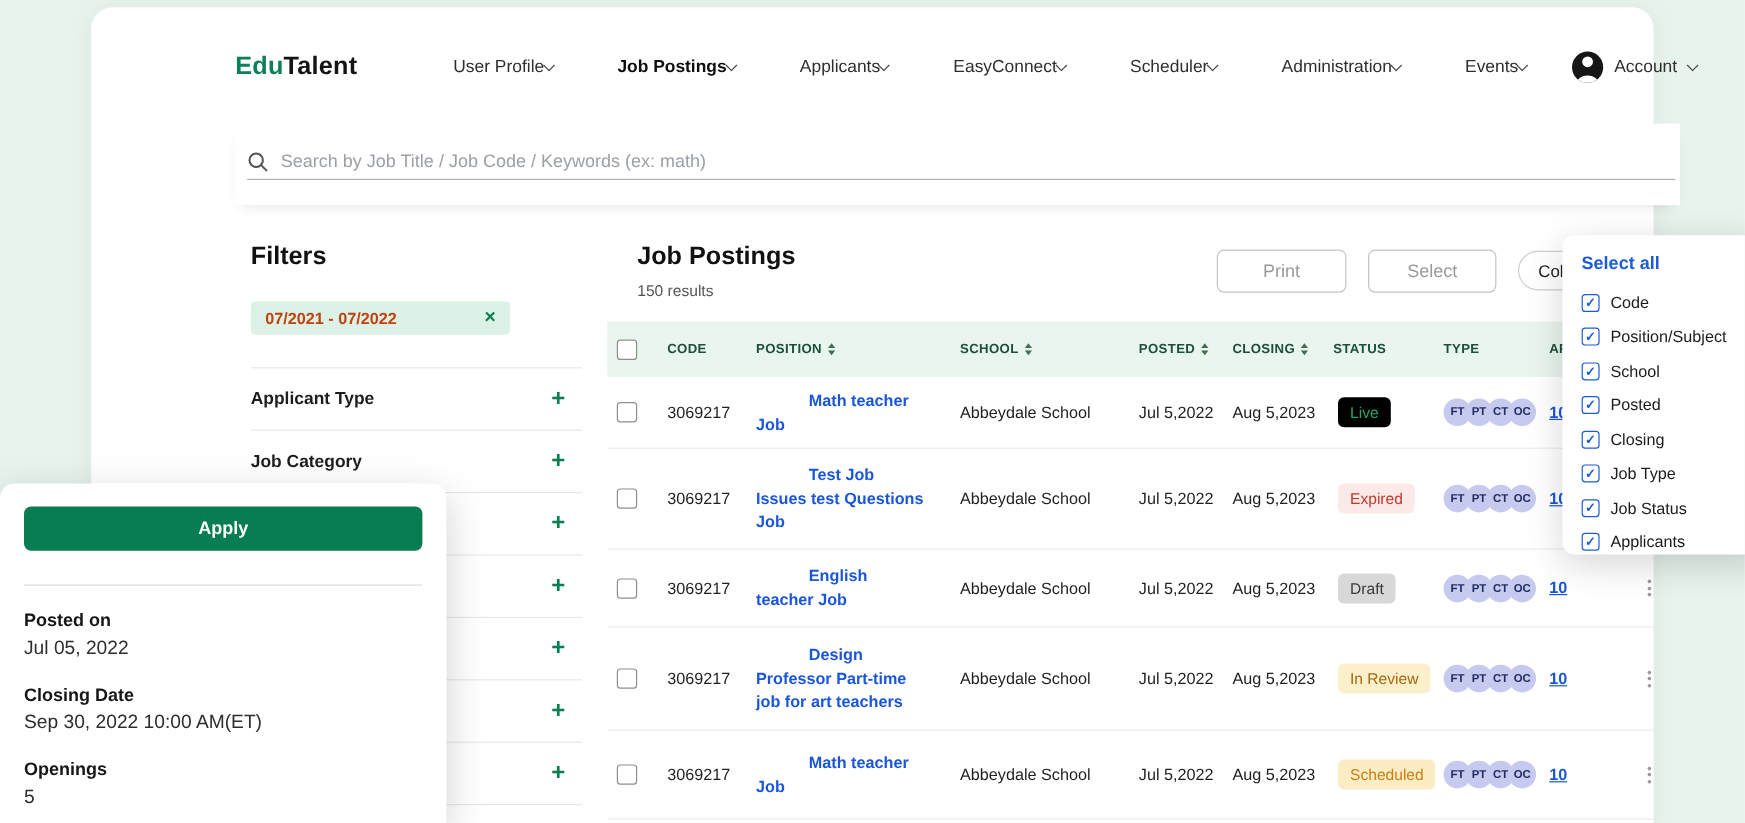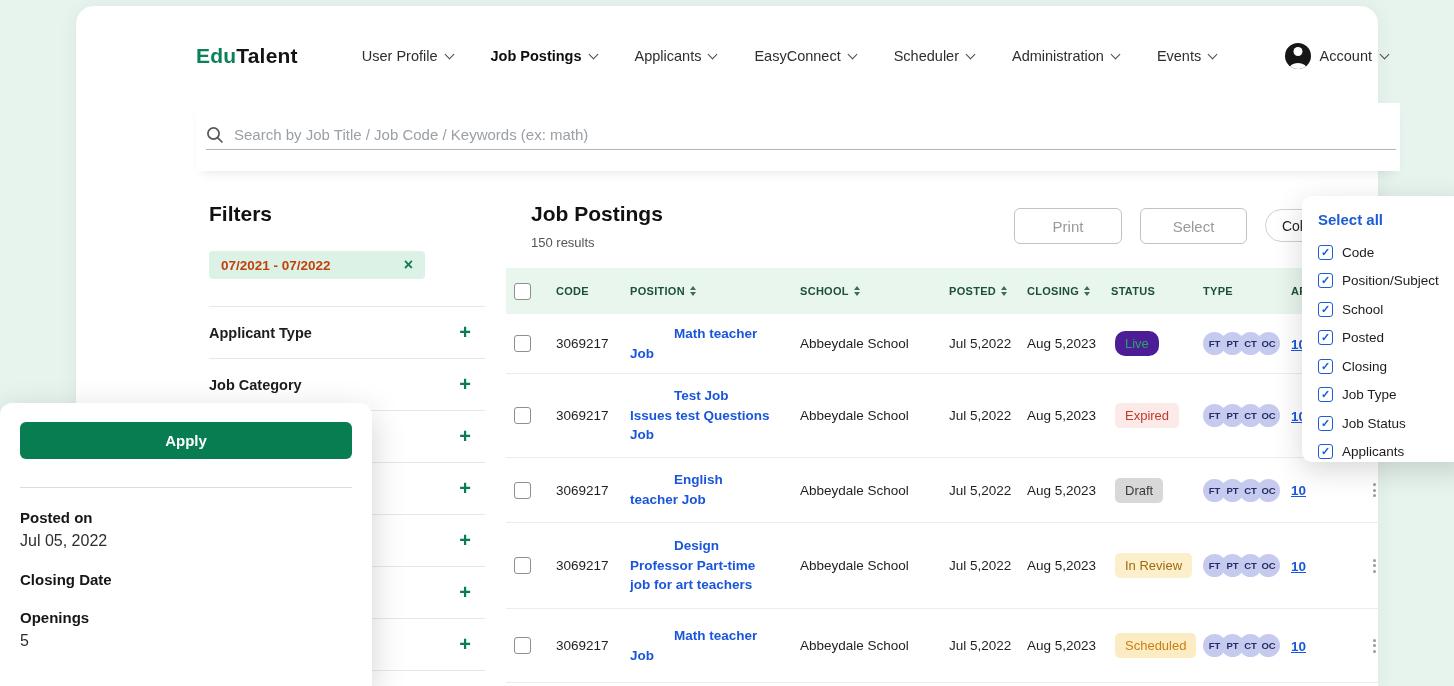--- a/index.html
+++ b/index.html
@@ -18,21 +18,21 @@
     box-shadow:0 0 22px rgba(0,0,0,.05);
   }
   
   .nav-row {
     position:absolute; left:120px; top:28px; width:1192px; height:44px;
     display:flex; align-items:center; gap:38px;
   }
   .brand { font-size:21px; font-weight:700; letter-spacing:.2px; margin-right:26px; white-space:nowrap; }
   .brand .b1 { color:#0c8057; }
   .brand .b2 { color:#141414; }
-  .nav-item { display:flex; align-items:center; gap:8px; cursor:pointer; white-space:nowrap; }
+  .nav-item { display:flex; align-items:center; cursor:pointer; white-space:nowrap;margin-left:16px; }
   .nav-label { font-size:14.5px; color:#2e2e2e; }
   .nav-item.active .nav-label { font-weight:700; color:#0e0e0e; }
   .chev {
     width:7px; height:7px; border-right:1.7px solid #4a4a4a; border-bottom:1.7px solid #4a4a4a;
     transform:rotate(45deg); margin-top:-4px; flex:0 0 auto;
   }
   .account { margin-left:auto; display:flex; align-items:center; gap:9px; cursor:pointer; }
   .avatar { width:26px; height:26px; border-radius:50%; background:#161616; position:relative; overflow:hidden; flex:0 0 auto; }
   .avatar::before { content:""; position:absolute; left:50%; top:4px; transform:translateX(-50%);
     width:9px; height:9px; border-radius:50%; background:#fff; }
@@ -115,21 +115,21 @@
   .t-row { border-bottom:1px solid #ececec; }
   .t-body .t-row:nth-child(1) { min-height:60px; }
   .t-body .t-row:nth-child(2) { min-height:84px; }
   .t-body .t-row:nth-child(3) { min-height:65px; }
   .t-body .t-row:nth-child(4) { min-height:86px; }
   .t-body .t-row:nth-child(5) { min-height:74px; }
   .cell { font-size:13.5px; color:#1f1f1f; }
   .cell-pos { padding-right:26px; }
   .pos-link { font-size:13.5px; font-weight:700; color:#1a56db; line-height:1.45; cursor:pointer;margin-left:44px; }
   .badge { display:inline-block; padding:5px 10px; border-radius:5px; font-size:13px; margin-left:4px; }
-  .st-live { background:#4c1d95; color:#29a46a;border-radius:10px; }
+  .st-live { background:#000000; color:#29a46a; }
   .st-expired { background:#fbeae7; color:#c4372a; }
   .st-draft { background:#d8d8d8; color:#3a3a3a; }
   .st-in_review { background:#fcf0cc; color:#a3680e; }
   .st-scheduled { background:#fbecc3; color:#ca7f12; }
   .types { display:flex; }
   .tchip {
     width:23px; height:23px; border-radius:50%; background:#c6caef; color:#232c63;
     font-size:9.5px; font-weight:700; display:flex; align-items:center; justify-content:center;
     margin-left:-5px;
   }
@@ -442,20 +442,21 @@
   </div>
 
 </div>
 
 <div class="popup">
   <button class="apply-btn">Apply</button>
   <div class="pp-divider"></div>
   <div class="pp-label">Posted on</div>
   <div class="pp-value">Jul 05, 2022</div>
   <div class="pp-label">Closing Date</div>
+  <div class="pp-value">Sep 30, 2022 10:00 AM(ET)</div>
   <div class="pp-label">Openings</div>
   <div class="pp-value">5</div>
 </div>
 
 <div class="col-panel">
   <div class="select-all">Select all</div>
   <div class="col-options">
   <div class="opt-row">
     <span class="cbb">✓</span>
     <span class="opt-label">Code</span>

